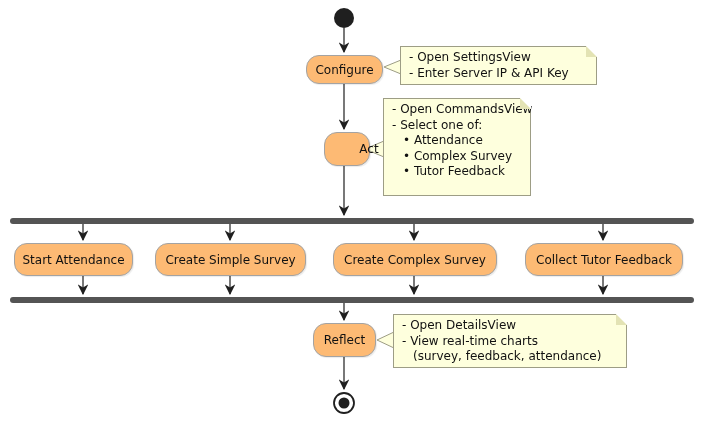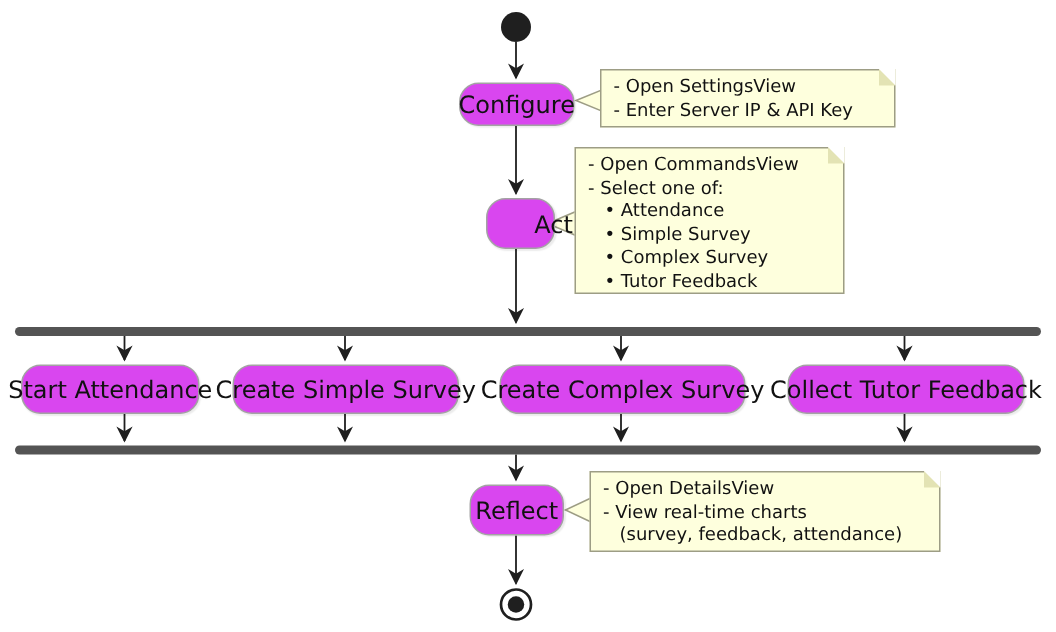--- a/index.html
+++ b/index.html
@@ -5,23 +5,23 @@
   html,body { margin:0; padding:0; background:#ffffff; }
   #canvas {
     position:relative; width:704px; height:421px; background:#ffffff;
     font-family:"DejaVu Sans","Liberation Sans",sans-serif;
     color:#1f1f1f; overflow:hidden;
   }
   svg.layer { position:absolute; left:0; top:0; width:704px; height:421px; }
 
   .activity {
     position:absolute; box-sizing:border-box;
-    background:#d946ef; border:1px solid #A3A3A3; border-radius:13px;
+    background:#fdba74; border:1px solid #A3A3A3; border-radius:13px;
     display:flex; align-items:center; justify-content:center;
-    font-size:16px; color:#111; box-shadow:1px 1px 1px rgba(0,0,0,0.08);
+    font-size:12px; color:#111; box-shadow:1px 1px 1px rgba(0,0,0,0.08);
     z-index:2; white-space:nowrap;
   }
 
   .note {
     position:absolute; box-sizing:border-box;
     background:#FEFFDD; border:1px solid #9D9D85;
     font-size:12px; line-height:15.5px; color:#111;
     padding:3px 8px 3px 8px; z-index:2; white-space:nowrap;
   }
   .note::before {
@@ -90,25 +90,24 @@
 
   <div class="activity" style="left:525px; top:243px; width:158px; height:33px;">Collect Tutor Feedback</div>
 
   <div class="activity" style="left:313px; top:323px; width:63px;  height:34px;">Reflect</div>
 
   <div class="note" style="left:400px; top:46px; width:197px; height:39px;">
     <div>- Open SettingsView</div>
     <div>- Enter Server IP &amp; API Key</div>
   </div>
 
-  <div class="note" style="left:383px; top:98px; width:180px; height:98px;">
+  <div class="note" style="left:383px; top:98px; width:148px; height:98px;">
     <div>- Open CommandsView</div>
     <div>- Select one of:</div>
     <div class="indent">• Attendance</div>
-    <div class="indent">• Simple Survey</div>
     <div class="indent">• Complex Survey</div>
     <div class="indent">• Tutor Feedback</div>
   </div>
 
   <div class="note" style="left:393px; top:314px; width:234px; height:54px;">
     <div>- Open DetailsView</div>
     <div>- View real-time charts</div>
     <div class="indent">(survey, feedback, attendance)</div>
   </div>
 

